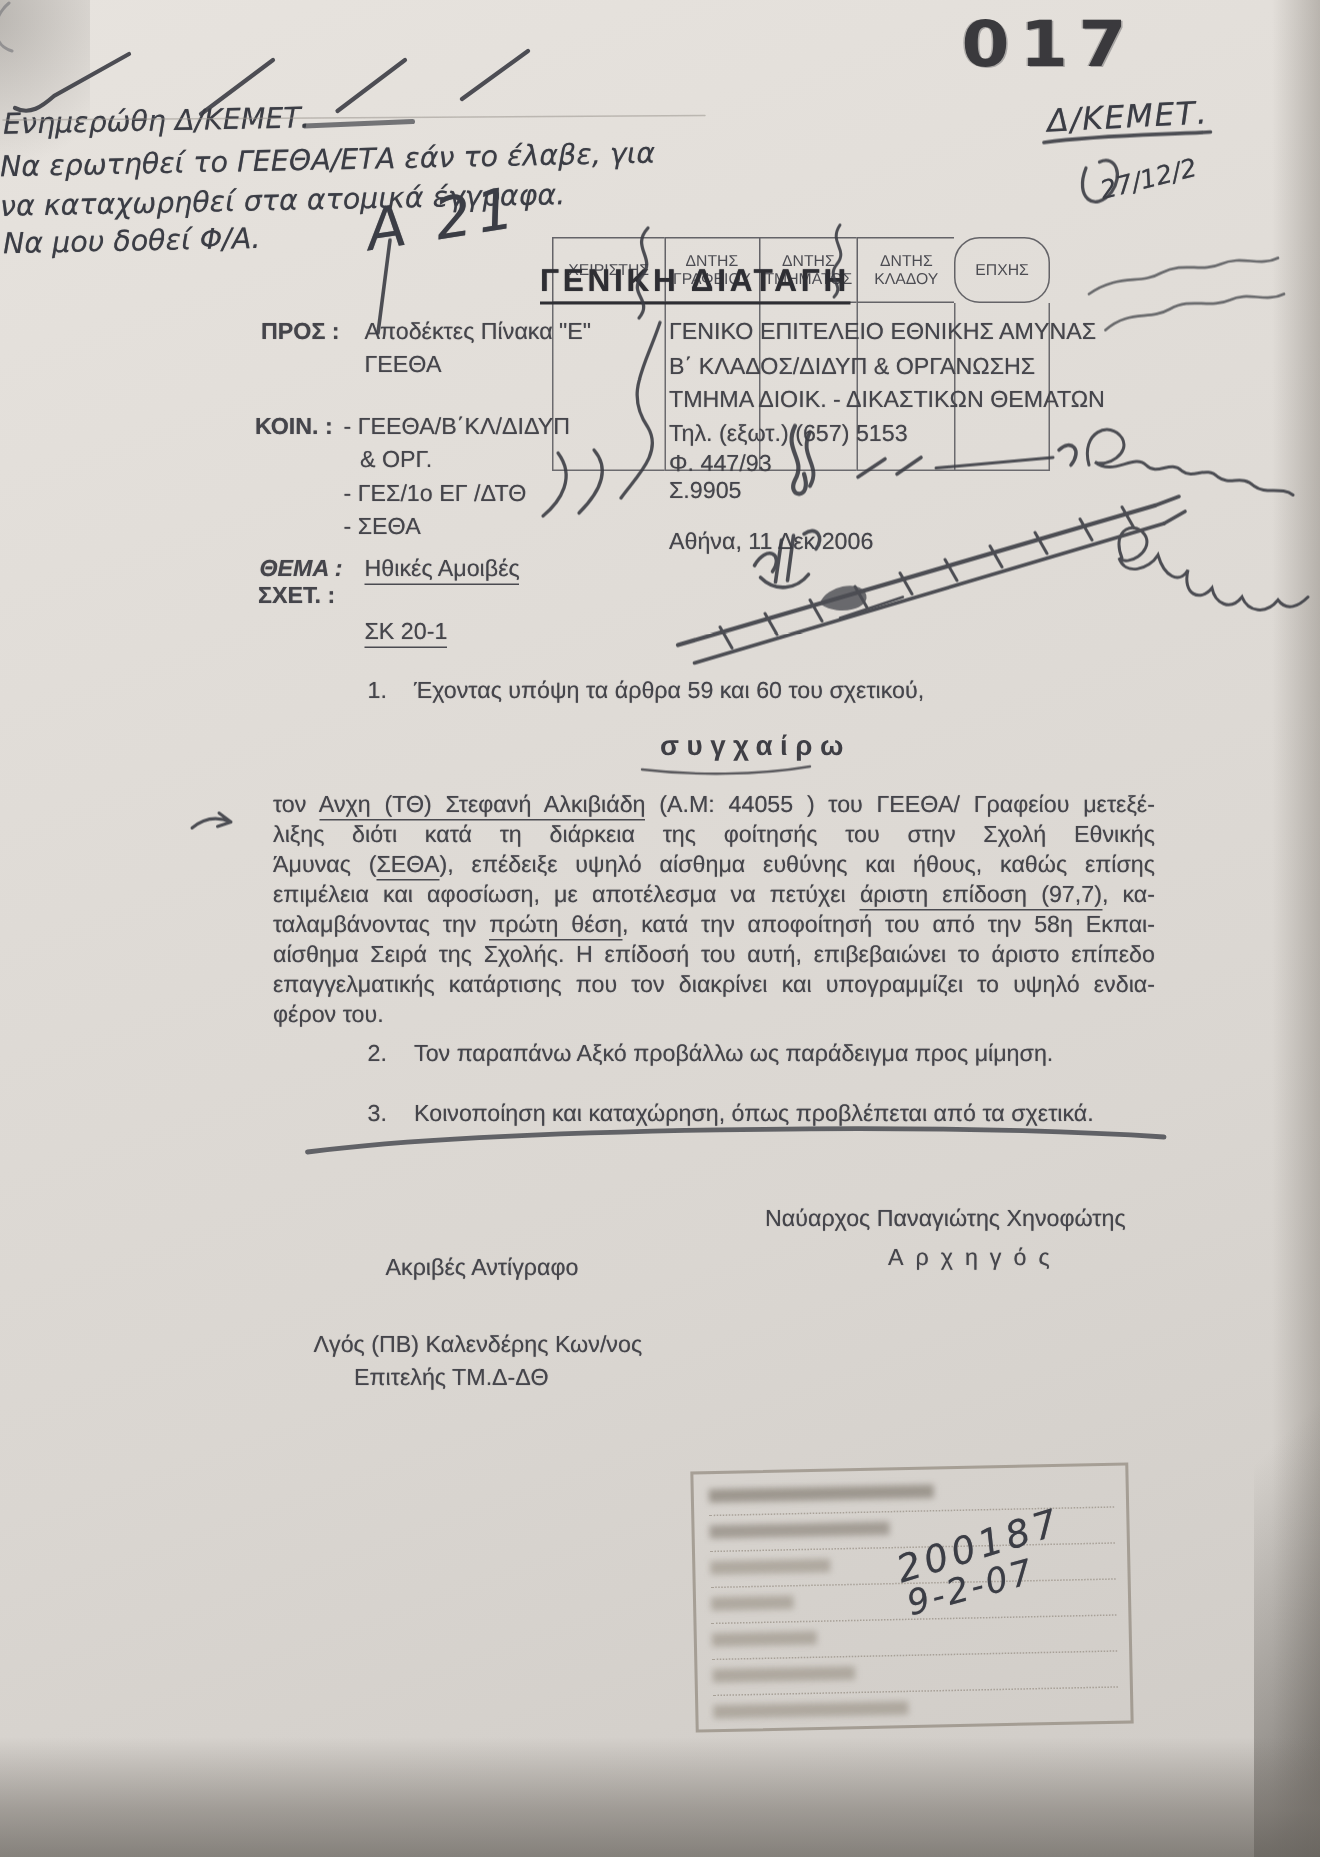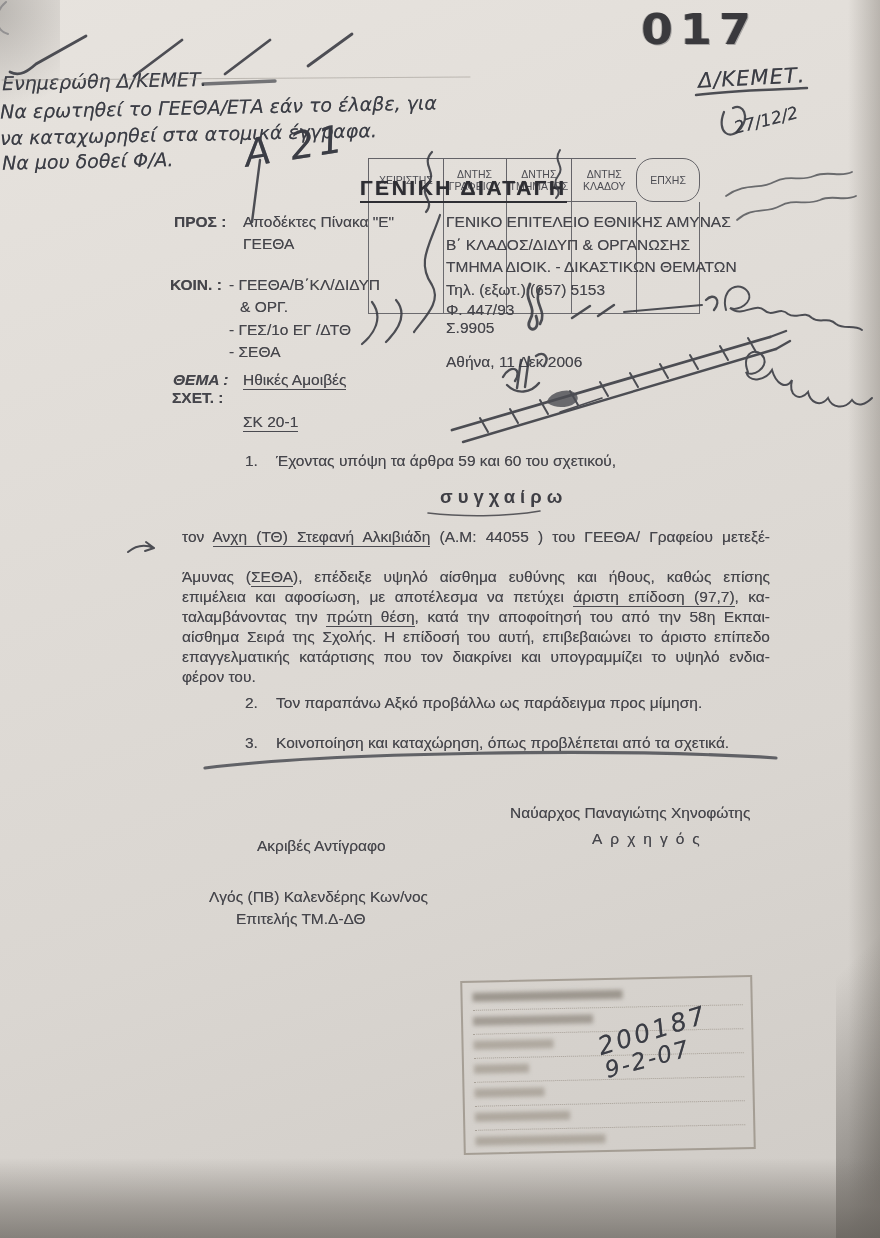--- a/index.html
+++ b/index.html
@@ -143,20 +143,21 @@
   <div class="abs print" style="left:243px;top:370px;"><span class="u">Ηθικές Αμοιβές</span></div>
   <div class="abs print bold" style="left:172px;top:388px;">ΣΧΕΤ. :</div>
   <div class="abs print" style="left:243px;top:412px;"><span class="u">ΣΚ 20-1</span></div>
 
   <div class="abs print" style="left:245px;top:451px;">1.</div>
   <div class="abs print" style="left:276px;top:451px;">Έχοντας υπόψη τα άρθρα 59 και 60 του σχετικού,</div>
 
   <div class="abs sygx">συγχαίρω</div>
 
   <div class="abs print pline" style="top:527px;"><span>τον </span><span class="u">Ανχη (ΤΘ) Στεφανή Αλκιβιάδη</span><span> (Α.Μ: 44055 ) του ΓΕΕΘΑ/ Γραφείου μετεξέ-</span></div>
+  <div class="abs print pline" style="top:547px;">λιξης διότι κατά τη διάρκεια της φοίτησής του στην Σχολή Εθνικής</div>
   <div class="abs print pline" style="top:567px;"><span>Άμυνας (</span><span class="u">ΣΕΘΑ</span><span>), επέδειξε υψηλό αίσθημα ευθύνης και ήθους, καθώς επίσης</span></div>
   <div class="abs print pline" style="top:587px;"><span>επιμέλεια και αφοσίωση, με αποτέλεσμα να πετύχει </span><span class="u">άριστη επίδοση (97,7)</span><span>, κα-</span></div>
   <div class="abs print pline" style="top:607px;"><span>ταλαμβάνοντας την </span><span class="u">πρώτη θέση</span><span>, κατά την αποφοίτησή του από την 58η Εκπαι-</span></div>
   <div class="abs print pline" style="top:627px;">αίσθημα Σειρά της Σχολής. Η επίδοσή του αυτή, επιβεβαιώνει το άριστο επίπεδο</div>
   <div class="abs print pline" style="top:647px;">επαγγελματικής κατάρτισης που τον διακρίνει και υπογραμμίζει το υψηλό ενδια-</div>
   <div class="abs print pline last" style="top:667px;">φέρον του.</div>
 
   <div class="abs print" style="left:245px;top:693px;">2.</div>
   <div class="abs print" style="left:276px;top:693px;">Τον παραπάνω Αξκό προβάλλω ως παράδειγμα προς μίμηση.</div>
   <div class="abs print" style="left:245px;top:733px;">3.</div>

